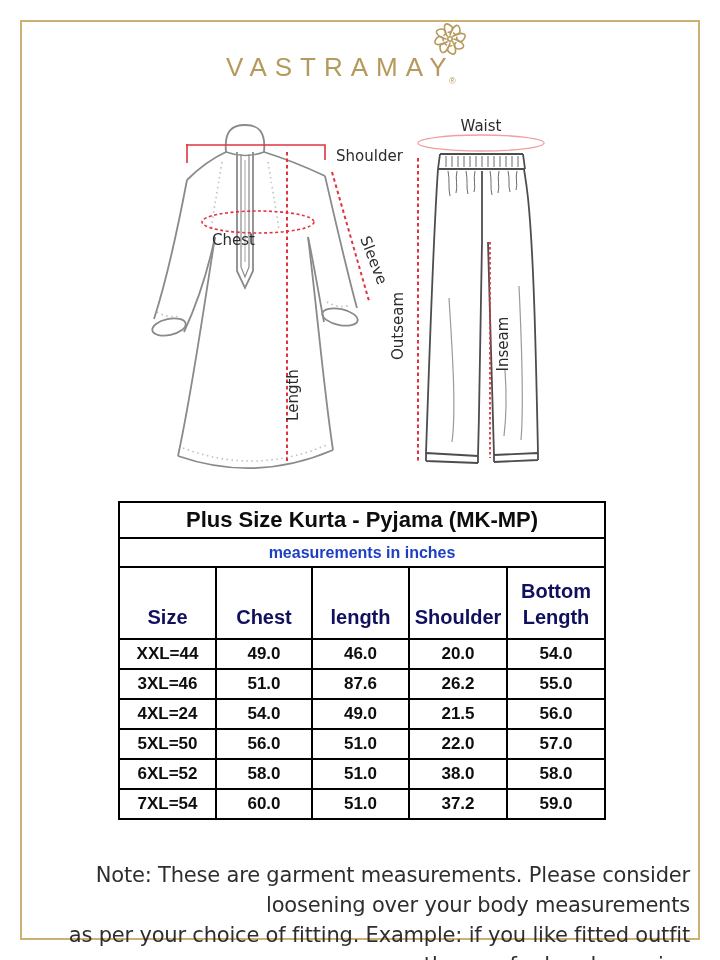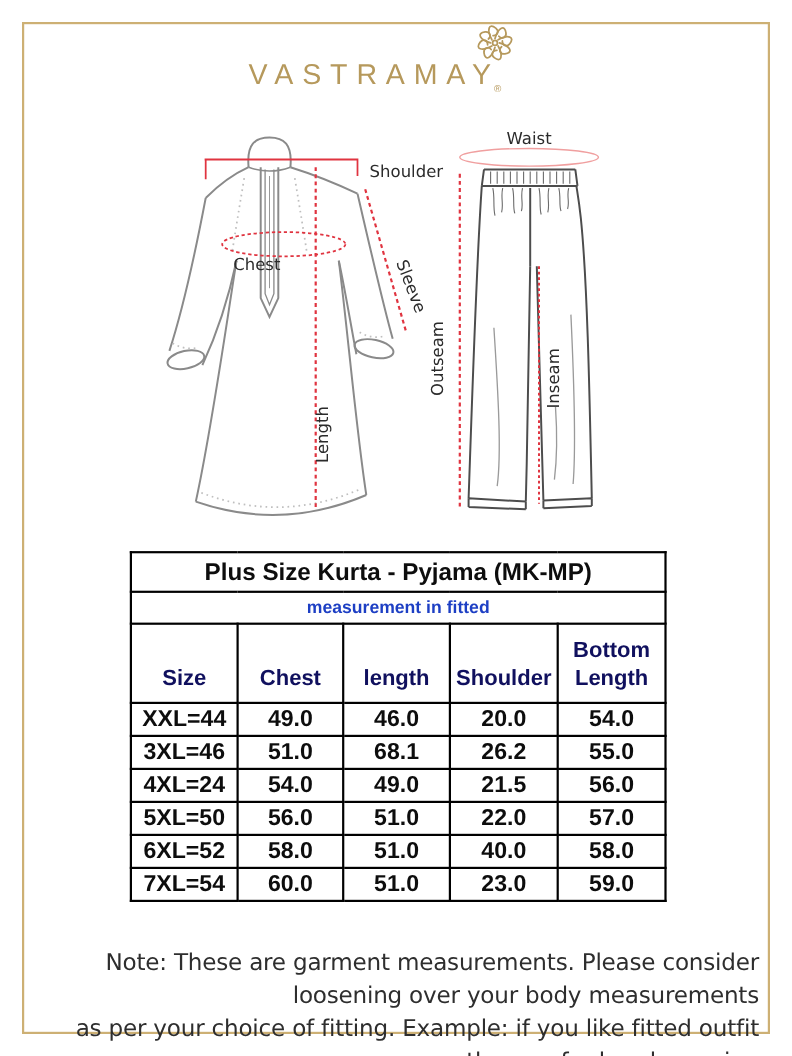--- a/index.html
+++ b/index.html
@@ -18,21 +18,21 @@
   .diagram-svg text{font-family:"DejaVu Sans","Liberation Sans",sans-serif;font-size:15px;fill:#2b2b2b;}
 
   
   .size-table{position:absolute;top:501px;left:118px;width:486px;border-collapse:collapse;
               text-align:center;table-layout:fixed;}
   .size-table td,.size-table th{border:2px solid #000;padding:0;}
   .title-cell{font-size:22px;font-weight:bold;color:#0d0d0d;height:34px;}
   .subtitle-cell{font-size:16px;font-weight:bold;color:#1d3fc4;height:27px;}
   .size-table th.col{font-size:20px;font-weight:bold;color:#10105e;height:60px;
                      line-height:1.3;padding:2px 2px;vertical-align:bottom;padding-bottom:8px;margin-left:48px;}
-  .size-table td.val{font-size:21px;font-weight:bold;color:#0d0d0d;height:28px;}
+  .size-table td.val{font-size:17px;font-weight:bold;color:#0d0d0d;height:28px;}
 
   
   .note{position:absolute;left:28px;right:30px;top:860px;text-align:right;
         font-family:"DejaVu Sans","Liberation Sans",sans-serif;font-size:21px;color:#2e2e2e;}
   .note div{line-height:30px;letter-spacing:-0.2px;}
 </style>
 </head>
 <body>
 
 <div class="page">
@@ -144,40 +144,40 @@
         <col style="width:96px">
         <col style="width:97px">
         <col style="width:98px">
         <col style="width:98px">
       </colgroup>
     <tbody>
       <tr>
         <td class="title-cell" colspan="5">Plus Size Kurta - Pyjama (MK-MP)</td>
       </tr>
       <tr>
-        <td class="subtitle-cell" colspan="5">measurement in fitted</td>
+        <td class="subtitle-cell" colspan="5">measurements in inches</td>
       </tr>
       <tr>
         <th class="col">Size</th>
         <th class="col">Chest</th>
         <th class="col">length</th>
         <th class="col">Shoulder</th>
         <th class="col">Bottom Length</th>
       </tr>
       <tr>
         <td class="val">XXL=44</td>
         <td class="val">49.0</td>
         <td class="val">46.0</td>
         <td class="val">20.0</td>
         <td class="val">54.0</td>
       </tr>
       <tr>
         <td class="val">3XL=46</td>
         <td class="val">51.0</td>
-        <td class="val">68.1</td>
+        <td class="val">87.6</td>
         <td class="val">26.2</td>
         <td class="val">55.0</td>
       </tr>
       <tr>
         <td class="val">4XL=24</td>
         <td class="val">54.0</td>
         <td class="val">49.0</td>
         <td class="val">21.5</td>
         <td class="val">56.0</td>
       </tr>
@@ -185,28 +185,28 @@
         <td class="val">5XL=50</td>
         <td class="val">56.0</td>
         <td class="val">51.0</td>
         <td class="val">22.0</td>
         <td class="val">57.0</td>
       </tr>
       <tr>
         <td class="val">6XL=52</td>
         <td class="val">58.0</td>
         <td class="val">51.0</td>
-        <td class="val">40.0</td>
+        <td class="val">38.0</td>
         <td class="val">58.0</td>
       </tr>
       <tr>
         <td class="val">7XL=54</td>
         <td class="val">60.0</td>
         <td class="val">51.0</td>
-        <td class="val">23.0</td>
+        <td class="val">37.2</td>
         <td class="val">59.0</td>
       </tr>
     </tbody>
   </table>
 
   <div class="note">
     <div>Note: These are garment measurements. Please consider loosening over your body measurements</div>
     <div>as per your choice of fitting. Example: if you like fitted outfit then go for less loosening</div>
   </div>
 </div>

